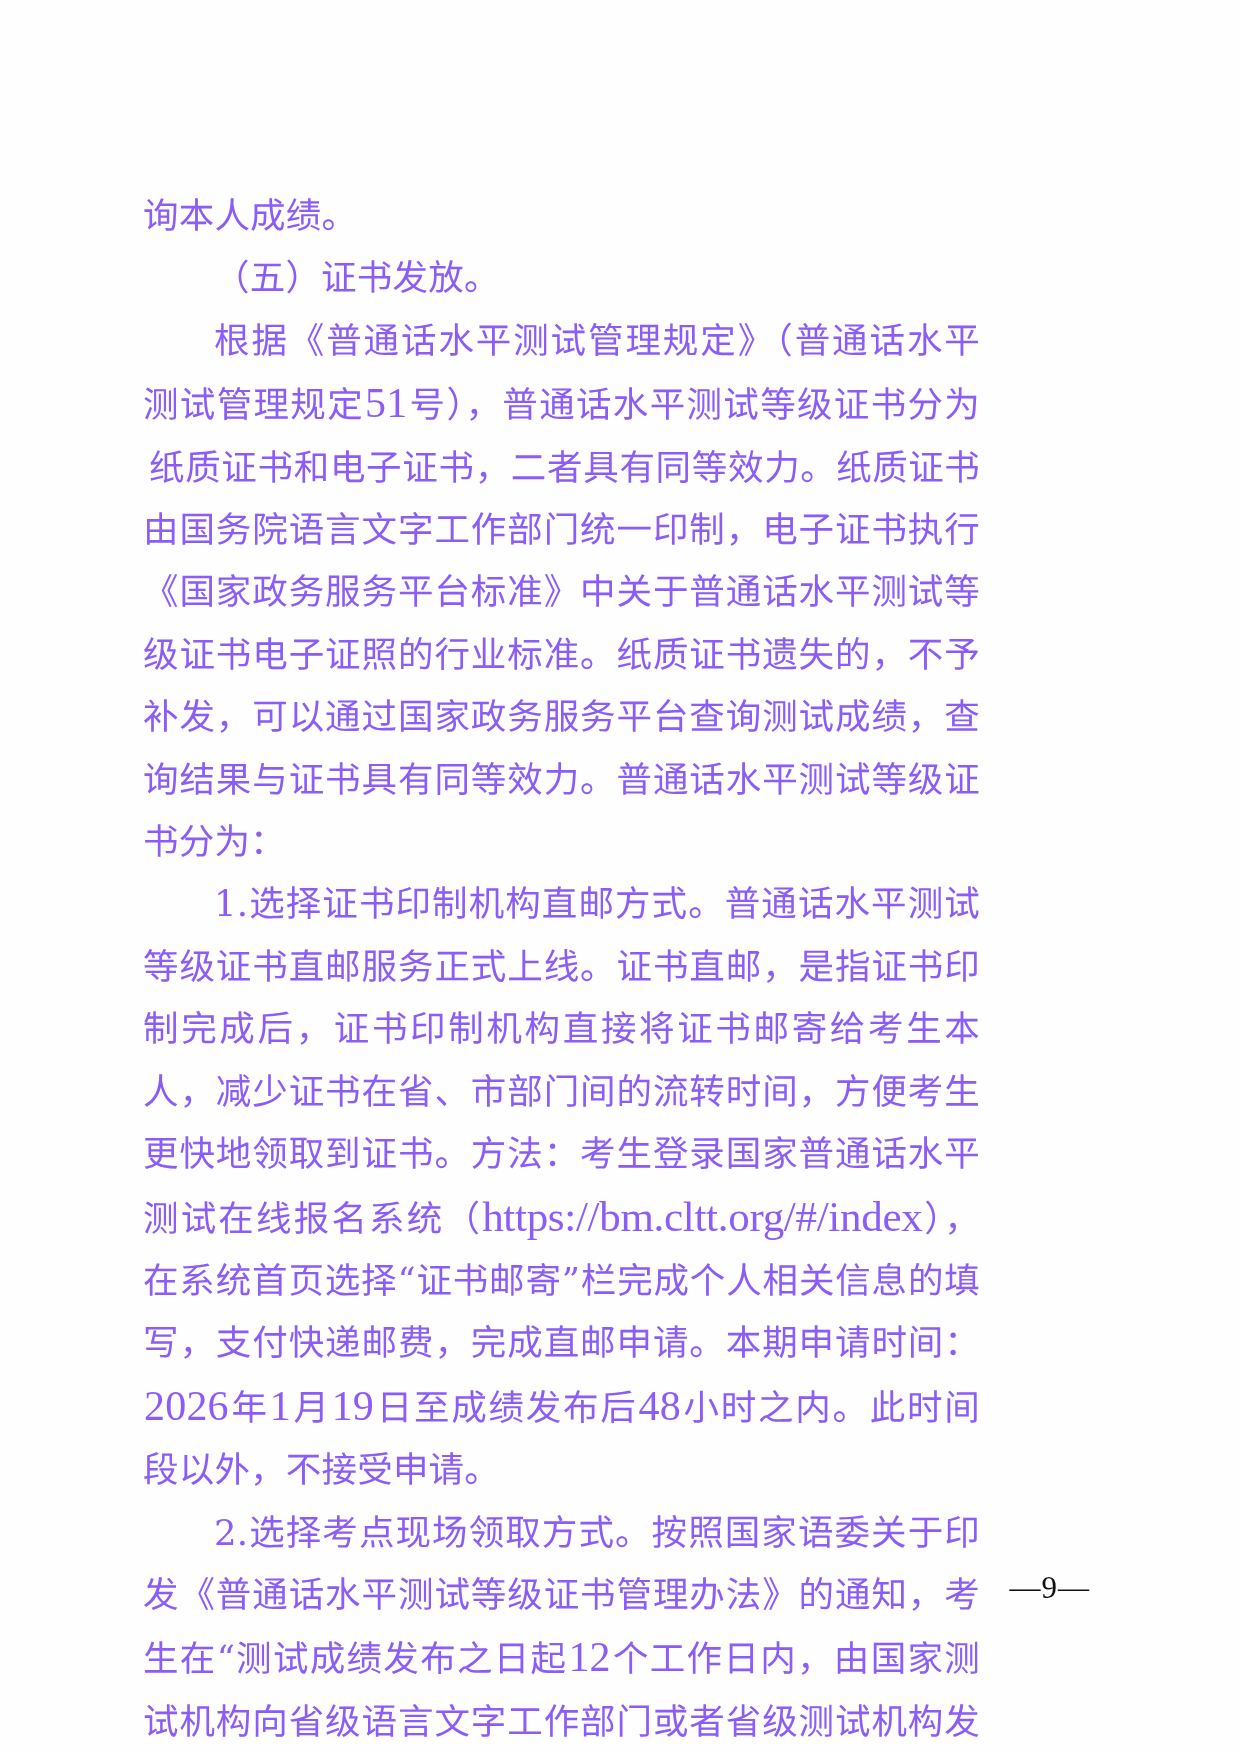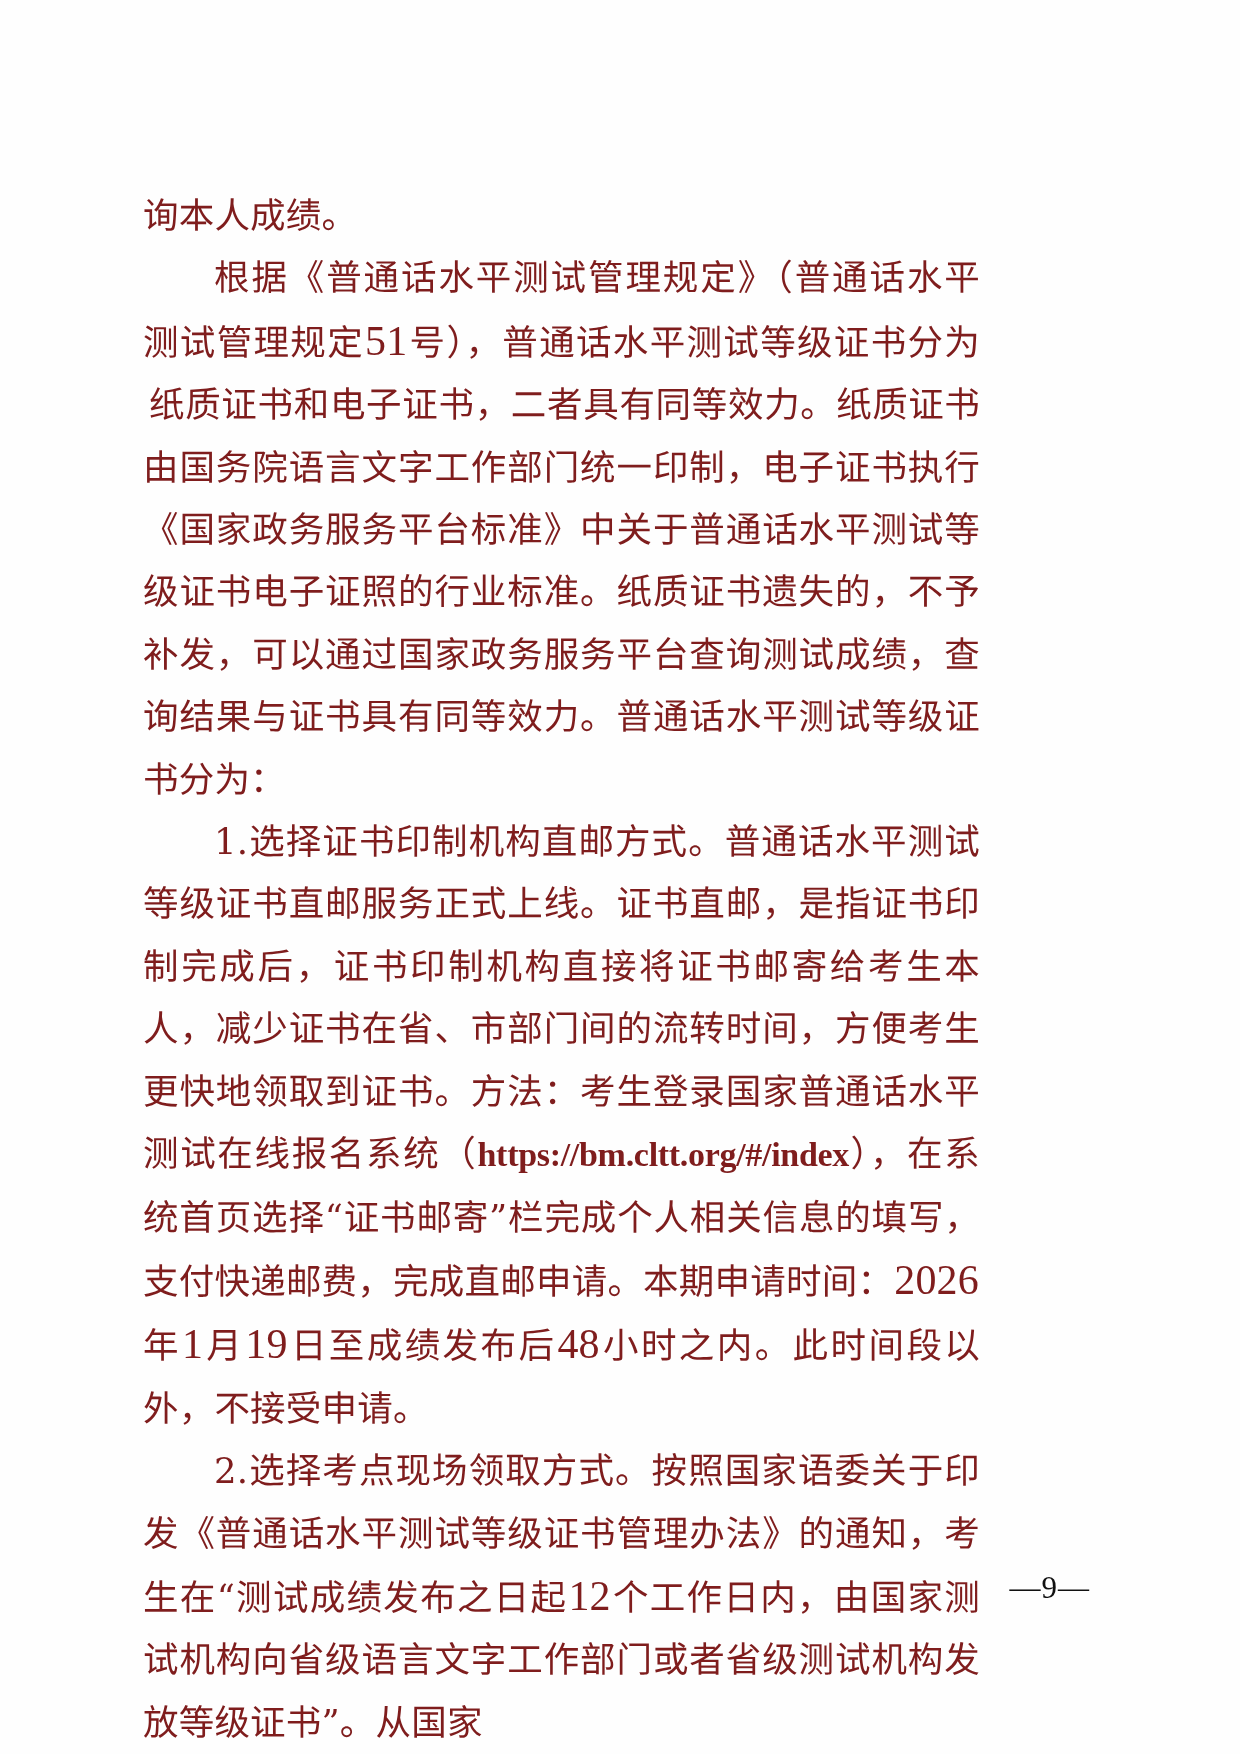--- a/index.html
+++ b/index.html
@@ -19,21 +19,21 @@
   }
   .content {
     position: absolute;
     left: 143px;
     top: 185px;
     width: 837px;
   }
   .para {
     font-size: 35.5px;
     line-height: 62.4px;
-    color: #7f1d1d;
+    color: #8b5cf6;
     text-align: justify;
     text-justify: inter-character;
     text-align-last: left;
     letter-spacing: 0.2px;
     margin: 0;
     font-weight: 400;
     font-family: "DejaVu Serif", "Liberation Serif", serif;
     -webkit-font-smoothing: antialiased;
   }
   .para.indent {
@@ -42,23 +42,23 @@
   .para.cont {
     text-indent: 0;
   }
   .bold-run {
     font-weight: 400;
     letter-spacing: 0.4px;
     margin-left: 6px;
   }
   .url {
     font-family: "Liberation Serif", "DejaVu Serif", serif;
-    font-weight: 700;
+    font-weight: 400;
     letter-spacing: -0.3px;
-    font-size: 34px;
+    font-size: 43px;
   }
   .num {
     font-family: "Liberation Serif", "DejaVu Serif", serif;
     font-size: 42px;
     padding: 0 1px;
   }
   .footer {
     position: absolute;
     right: 150px;
     bottom: 148px;
@@ -67,18 +67,19 @@
     font-family: "Liberation Serif", "DejaVu Serif", serif;
     letter-spacing: 1px;
   }
 </style>
 </head>
 <body>
 
 <div class="page">
   <div class="content" id="body-root">
       <p class="para cont"><span>询本人成绩。</span></p>
+      <p class="para indent"><span>（五）证书发放。</span></p>
       <p class="para indent"><span>根据《普通话水平测试管理规定》（普通话水平测试管理规定</span><span class="num">51</span><span>号），普通话水平测试等级证书分为</span><span class="bold-run">纸质证书和电子证书，二者具有同等效力</span><span>。纸质证书由国务院语言文字工作部门统一印制，电子证书执行《国家政务服务平台标准》中关于普通话水平测试等级证书电子证照的行业标准。纸质证书遗失的，不予补发，可以通过国家政务服务平台查询测试成绩，查询结果与证书具有同等效力。普通话水平测试等级证书分为：</span></p>
       <p class="para indent"><span>1.选择证书印制机构直邮方式。普通话水平测试等级证书直邮服务正式上线。证书直邮，是指证书印制完成后，证书印制机构直接将证书邮寄给考生本人，减少证书在省、市部门间的流转时间，方便考生更快地领取到证书。方法：考生登录国家普通话水平测试在线报名系统（</span><span class="url">https://bm.cltt.org/#/index</span><span>），在系统首页选择“证书邮寄”栏完成个人相关信息的填写，支付快递邮费，完成直邮申请。本期申请时间：</span><span class="num">2026</span><span>年</span><span class="num">1</span><span>月</span><span class="num">19</span><span>日至成绩发布后</span><span class="num">48</span><span>小时之内。此时间段以外，不接受申请。</span></p>
       <p class="para indent"><span>2.选择考点现场领取方式。按照国家语委关于印发《普通话水平测试等级证书管理办法》的通知，考生在“测试成绩发布之日起</span><span class="num">12</span><span>个工作日内，由国家测试机构向省级语言文字工作部门或者省级测试机构发放等级证书”。从国家</span></p>
     </div>
   <div class="footer">—9—</div>
 </div>
 
 </body></html>

